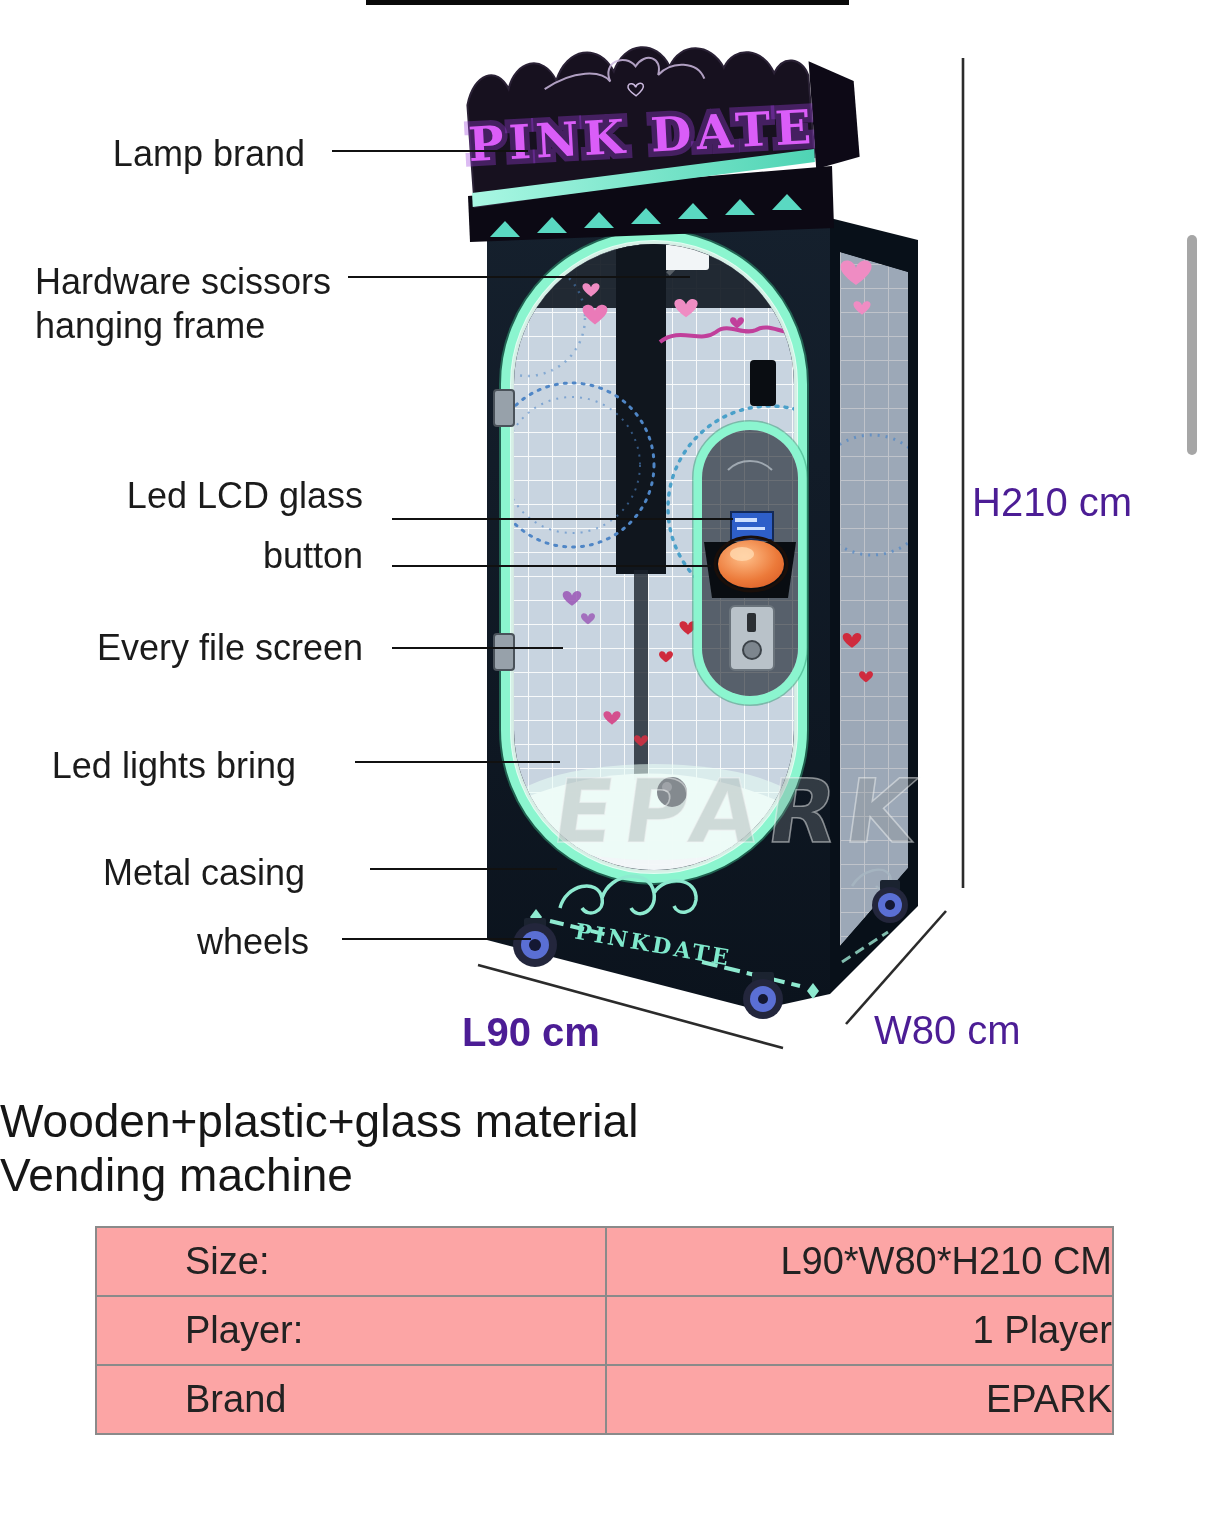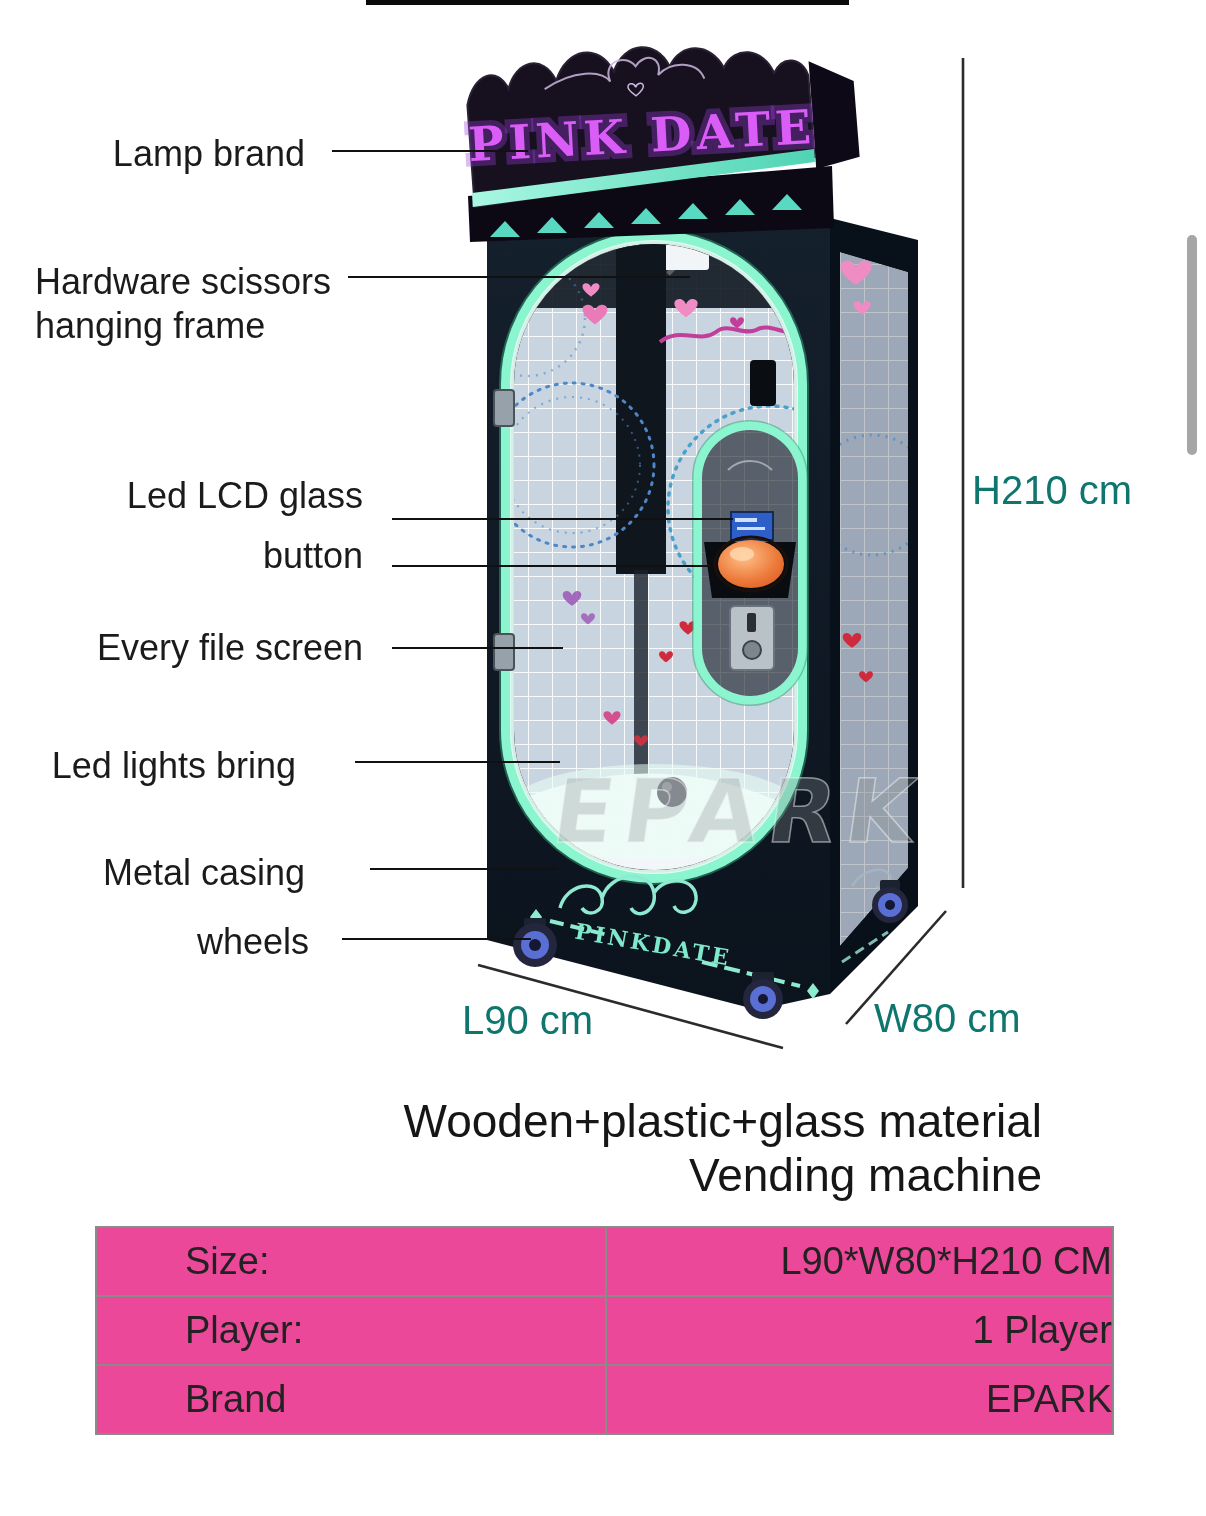--- a/index.html
+++ b/index.html
@@ -1,25 +1,25 @@
 <!DOCTYPE html>
 <html><head>
 <meta charset="utf-8">
 <style>
   html,body{margin:0;padding:0;background:#ffffff;}
   .canvas{position:relative;width:1206px;height:1516px;background:#ffffff;overflow:hidden;
           font-family:"Liberation Sans",sans-serif;color:#1c1c1c;}
   .art{position:absolute;left:0;top:0;width:1206px;height:1516px;}
   .callout{position:absolute;font-size:36px;line-height:1.22;white-space:pre-line;color:#1b1b1b;}
   .r{text-align:left;}
-  .dim{position:absolute;font-size:40px;color:#0f766e;}
-  .title{position:absolute;left:0;top:1094px;width:1042px;text-align:right;
+  .dim{position:absolute;font-size:40px;color:#4c1d95;margin-top:12px;}
+  .title{position:absolute;left:0;top:1094px;width:1042px;text-align:left;
          font-size:46px;line-height:1.18;color:#161616;}
   table.spec{position:absolute;left:95px;top:1226px;width:1019px;border-collapse:collapse;
-             font-size:38px;color:#222;background:#ec4899;table-layout:fixed;}
+             font-size:38px;color:#222;background:#fca5a5;table-layout:fixed;}
   table.spec td{border:2px solid #8a8a8a;height:67px;padding:0;vertical-align:middle;}
   table.spec td.c1{width:420px;padding-left:88px;}
   table.spec td.c2{padding-left:32px;text-align:right;}
   .scrollbar{position:absolute;left:1187px;top:235px;width:10px;height:220px;
              background:#a6a6a6;border-radius:5px;}
   .topbar{position:absolute;left:366px;top:0;width:483px;height:5px;background:#0a0a0a;}
 </style>
 </head>
 <body>
 
@@ -215,21 +215,21 @@
   <div class="callout" style="left:35px;top:260px;">Hardware scissors
 hanging frame</div>
   <div class="callout r" style="right:843px;top:474px;">Led LCD glass</div>
   <div class="callout r" style="right:843px;top:534px;">button</div>
   <div class="callout r" style="right:843px;top:626px;">Every file screen</div>
   <div class="callout r" style="right:901px;top:851px;">Metal casing</div>
   <div class="callout r" style="right:910px;top:744px;">Led lights bring</div>
   <div class="callout r" style="right:897px;top:920px;">wheels</div>
 
   <div class="dim" style="left:972px;top:468px;">H210 cm</div>
-  <div class="dim" style="left:462px;top:998px;">L90 cm</div>
+  <div class="dim" style="left:462px;top:998px;font-weight:bold;">L90 cm</div>
   <div class="dim" style="left:874px;top:996px;">W80 cm</div>
 
   <div class="title">
     <div>Wooden+plastic+glass material</div>
     <div>Vending machine</div>
   </div>
 
   <table class="spec">
     <tbody>
       <tr>

